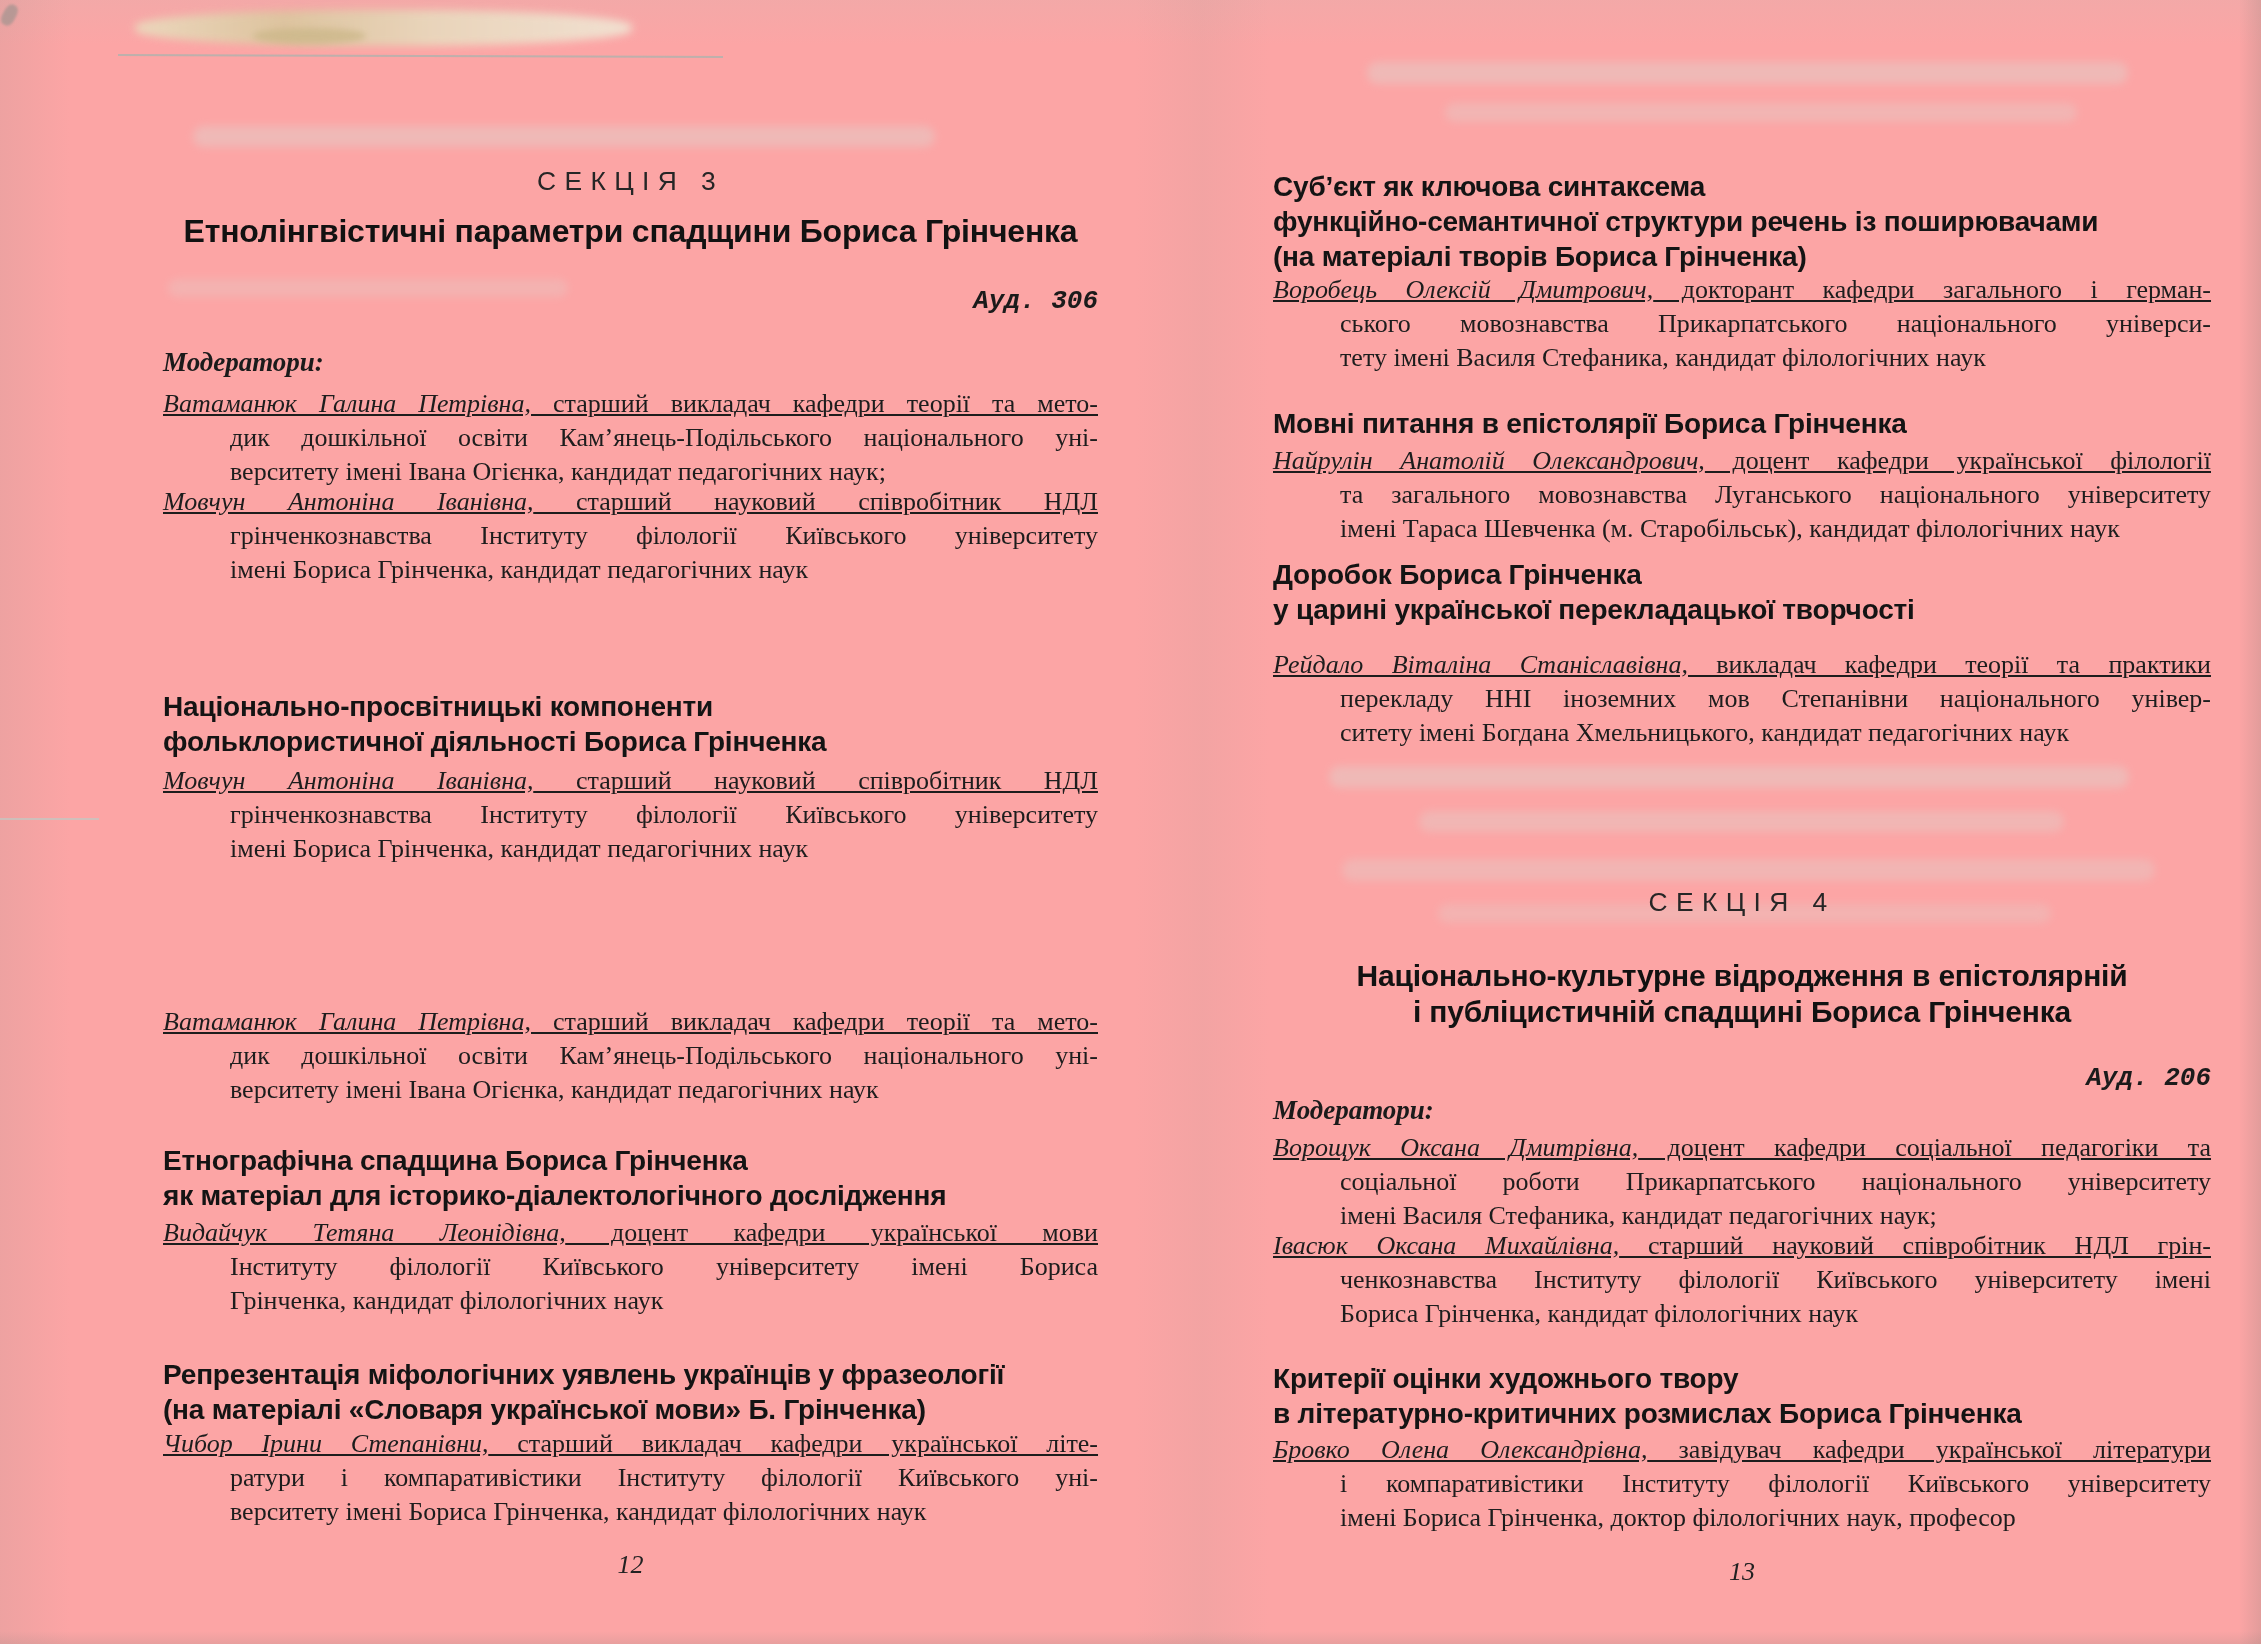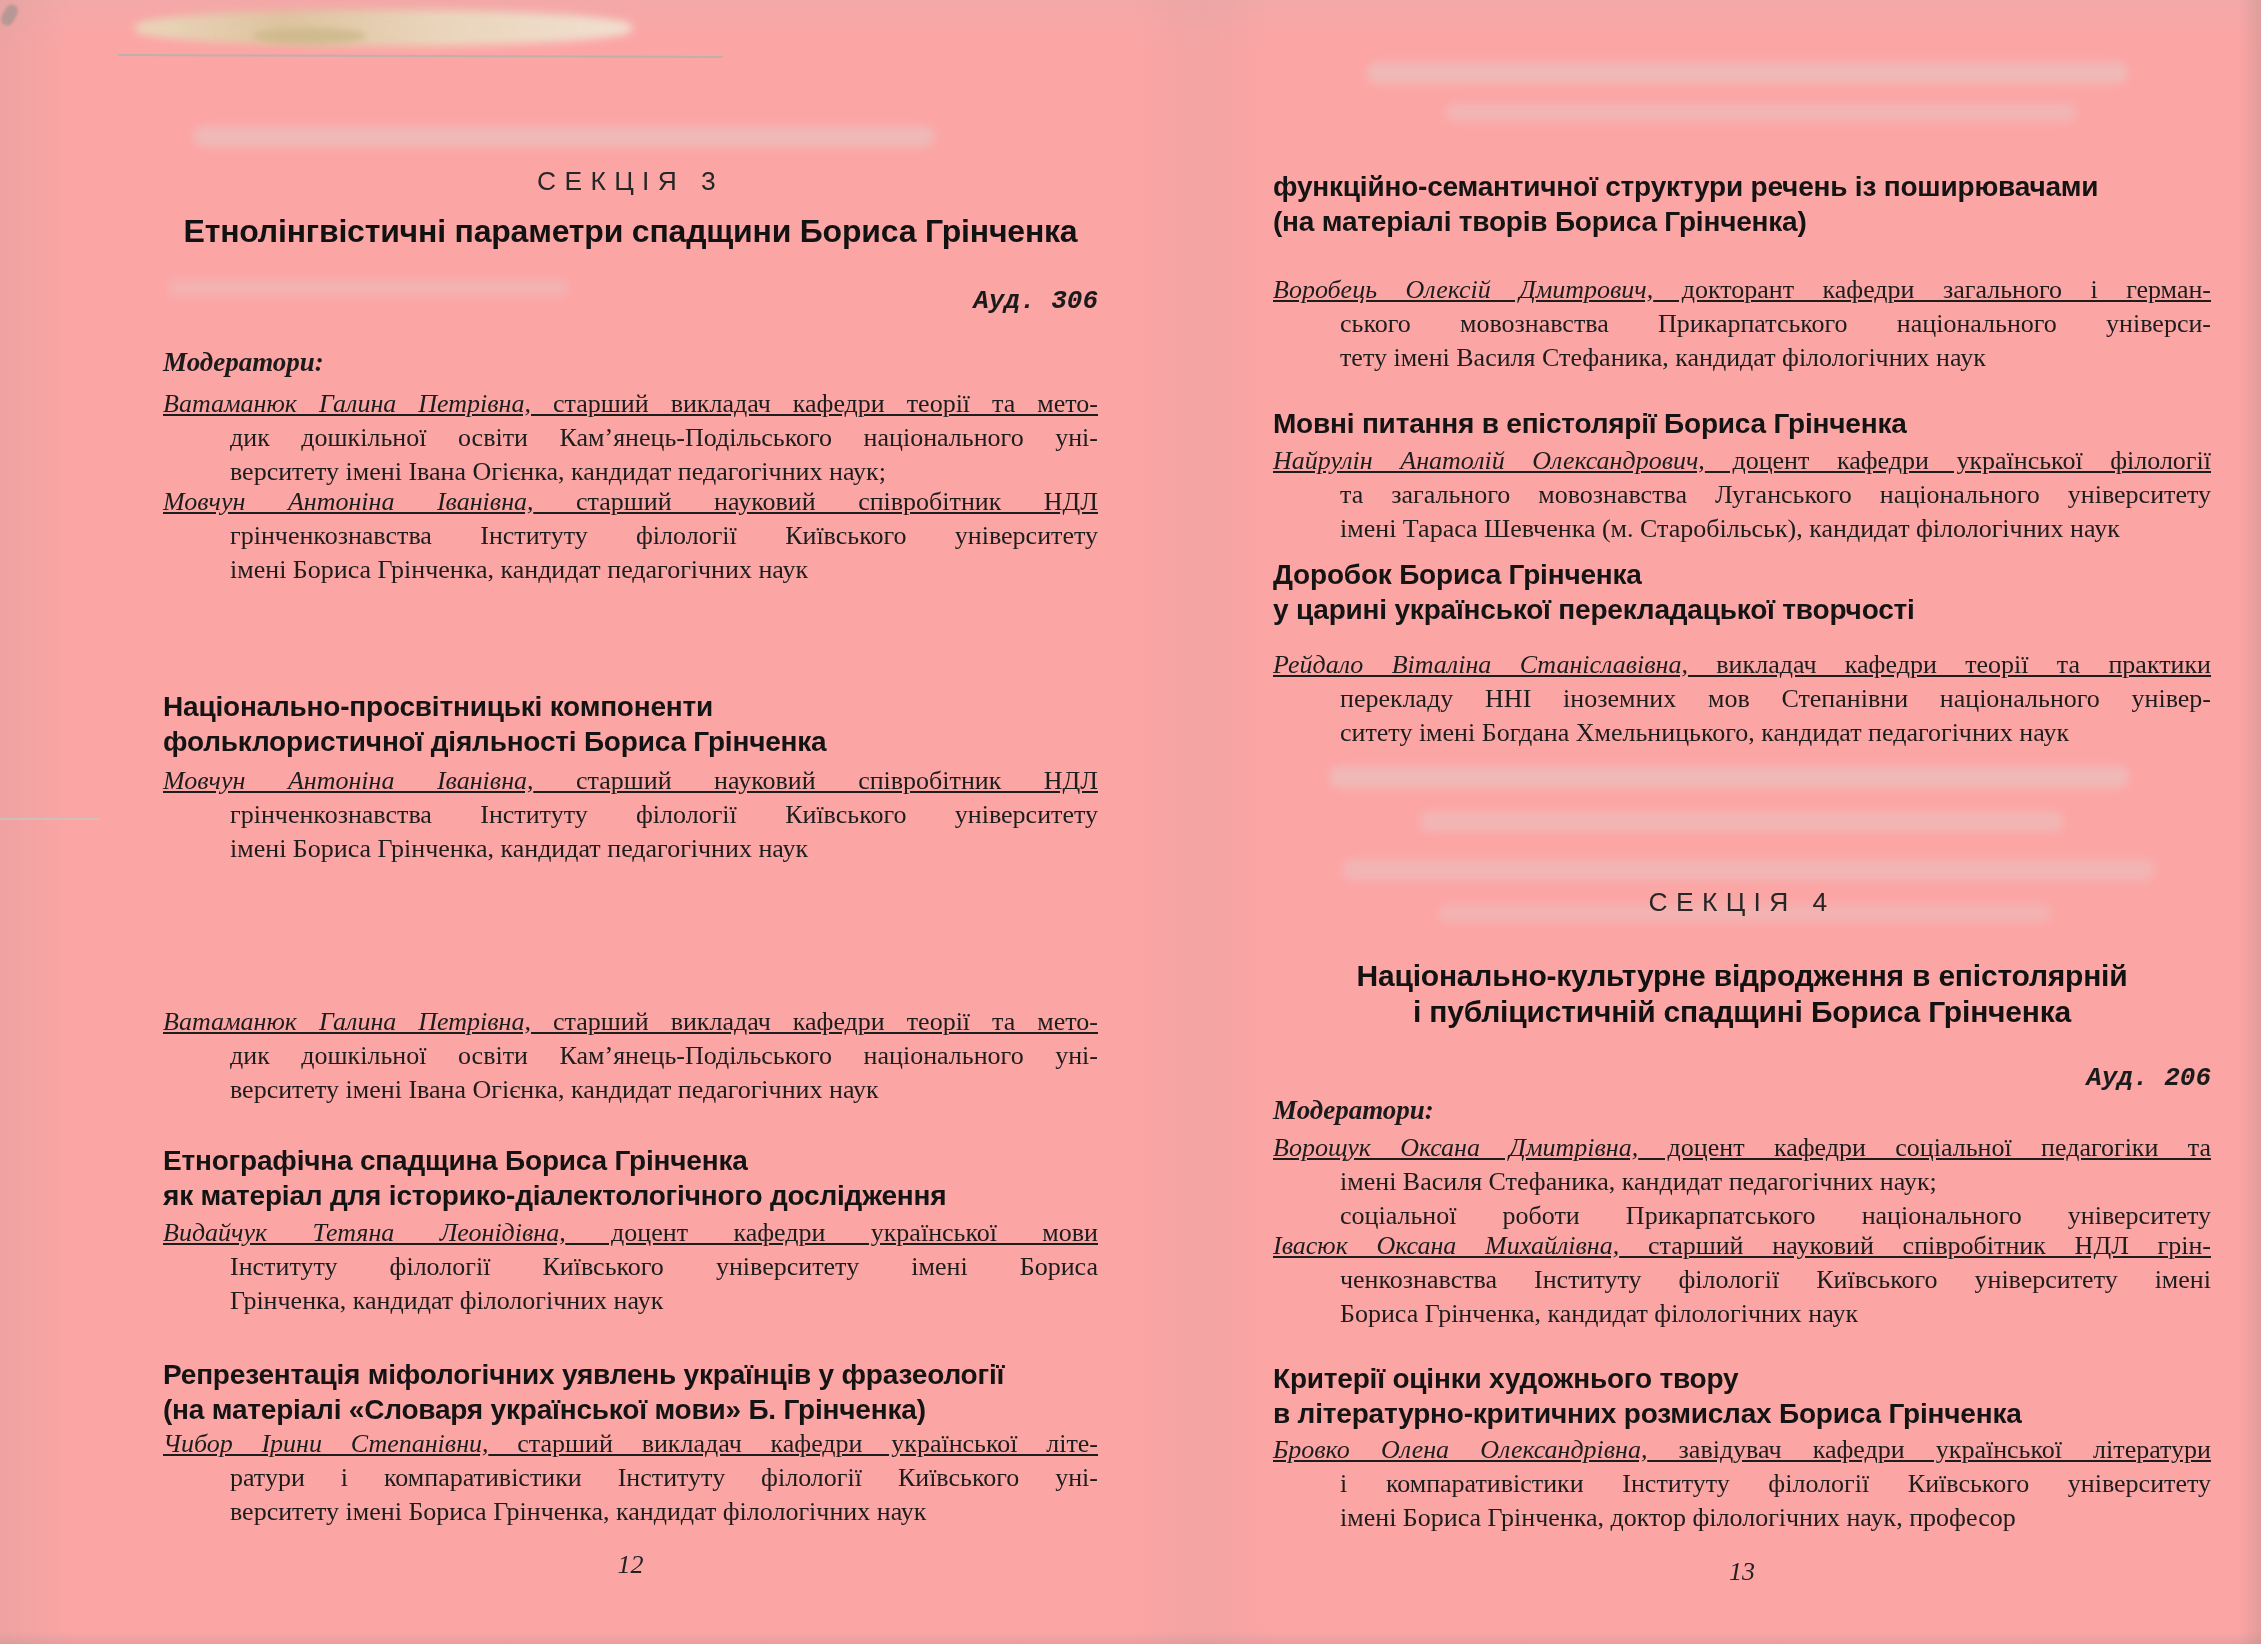--- a/index.html
+++ b/index.html
@@ -122,20 +122,21 @@
   </div>
   <div class="abs lp sp" style="top:1427px;">
     <div class="ln first"><span class="name">Чибор Ірини Степанівни,</span><span> старший викладач кафедри української літе-</span></div>
     <div class="ln">ратури і компаративістики Інституту філології Київського уні-</div>
     <div class="ln last">верситету імені Бориса Грінченка, кандидат філологічних наук</div>
   </div>
 
   <div class="abs lp pageno" style="top:1550px;">12</div>
 
   <div class="abs rp tl" style="top:169px;">
+    <div>Суб’єкт як ключова синтаксема</div>
     <div>функційно-семантичної структури речень із поширювачами</div>
     <div>(на матеріалі творів Бориса Грінченка)</div>
   </div>
   <div class="abs rp sp" style="top:273px;">
     <div class="ln first"><span class="name">Воробець Олексій Дмитрович,</span><span> докторант кафедри загального і герман-</span></div>
     <div class="ln">ського мовознавства Прикарпатського національного універси-</div>
     <div class="ln last">тету імені Василя Стефаника, кандидат філологічних наук</div>
   </div>
 
   <div class="abs rp tl" style="top:406px;">
@@ -160,22 +161,22 @@
   <div class="abs rp seclabel" style="top:887px;">СЕКЦІЯ 4</div>
   <div class="abs rp bigtitle s4" style="top:958px;">
     <div>Національно-культурне відродження в епістолярній</div>
     <div>і публіцистичній спадщині Бориса Грінченка</div>
   </div>
   <div class="abs rp room" style="top:1063px;">Ауд. 206</div>
   <div class="abs rp modlabel" style="top:1095px;">Модератори:</div>
 
   <div class="abs rp sp" style="top:1131px;">
     <div class="ln first"><span class="name">Ворощук Оксана Дмитрівна,</span><span> доцент кафедри соціальної педагогіки та</span></div>
+    <div class="ln">соціальної роботи Прикарпатського національного університету</div>
     <div class="ln last">імені Василя Стефаника, кандидат педагогічних наук;</div>
-    <div class="ln">соціальної роботи Прикарпатського національного університету</div>
   </div>
 
   <div class="abs rp sp" style="top:1229px;">
     <div class="ln first"><span class="name">Івасюк Оксана Михайлівна,</span><span> старший науковий співробітник НДЛ грін-</span></div>
     <div class="ln">ченкознавства Інституту філології Київського університету імені</div>
     <div class="ln last">Бориса Грінченка, кандидат філологічних наук</div>
   </div>
 
   <div class="abs rp tl" style="top:1361px;">
     <div>Критерії оцінки художнього твору</div>

